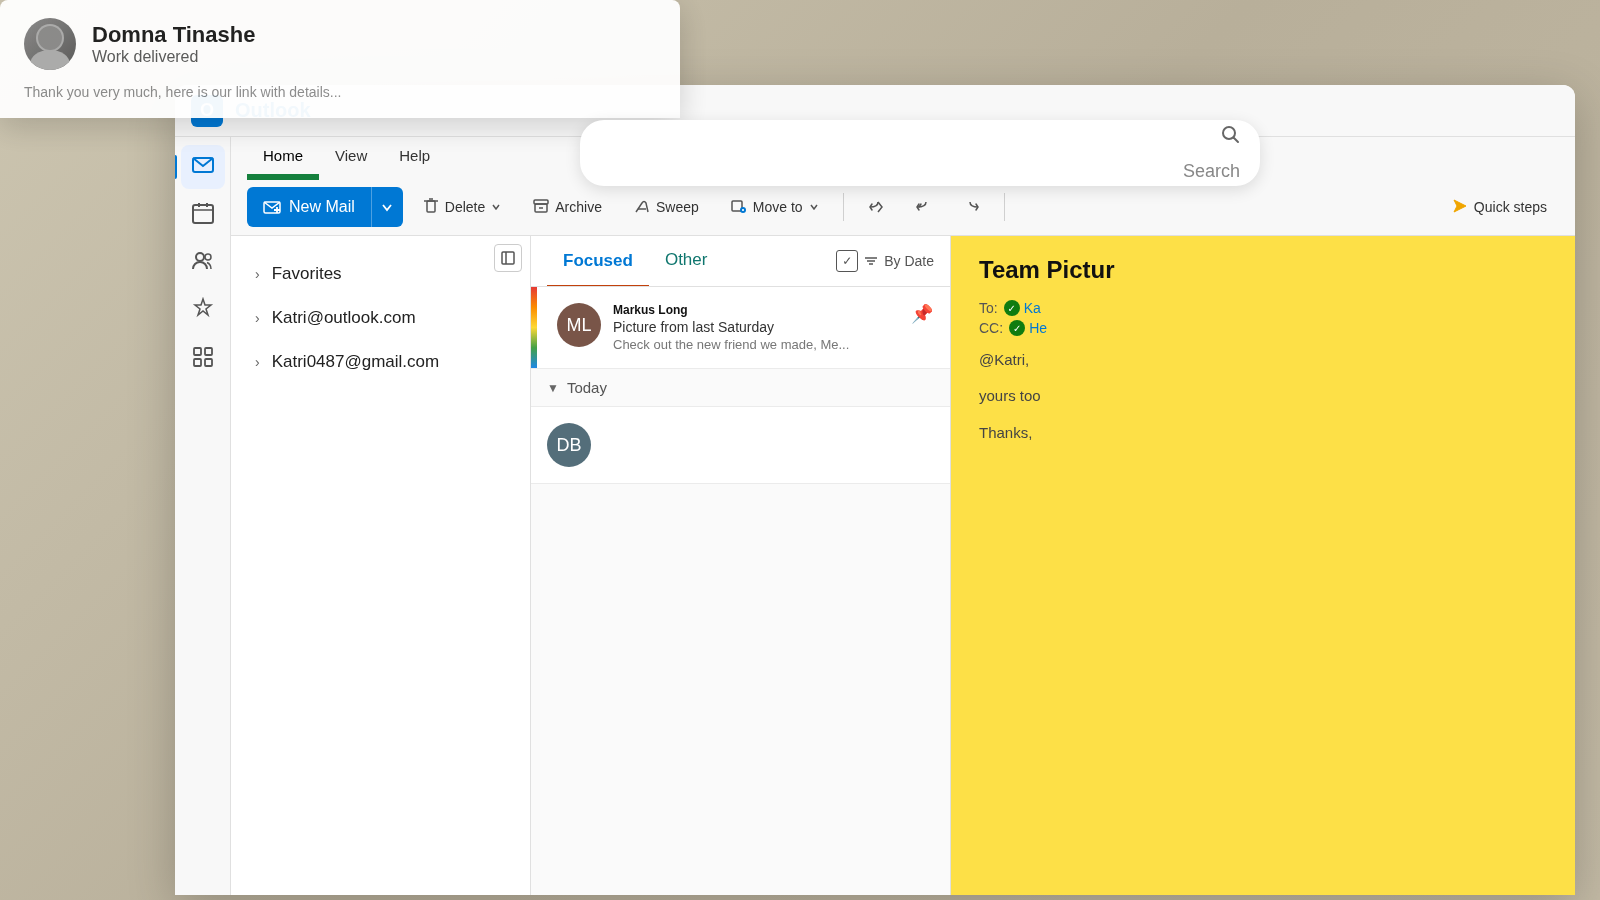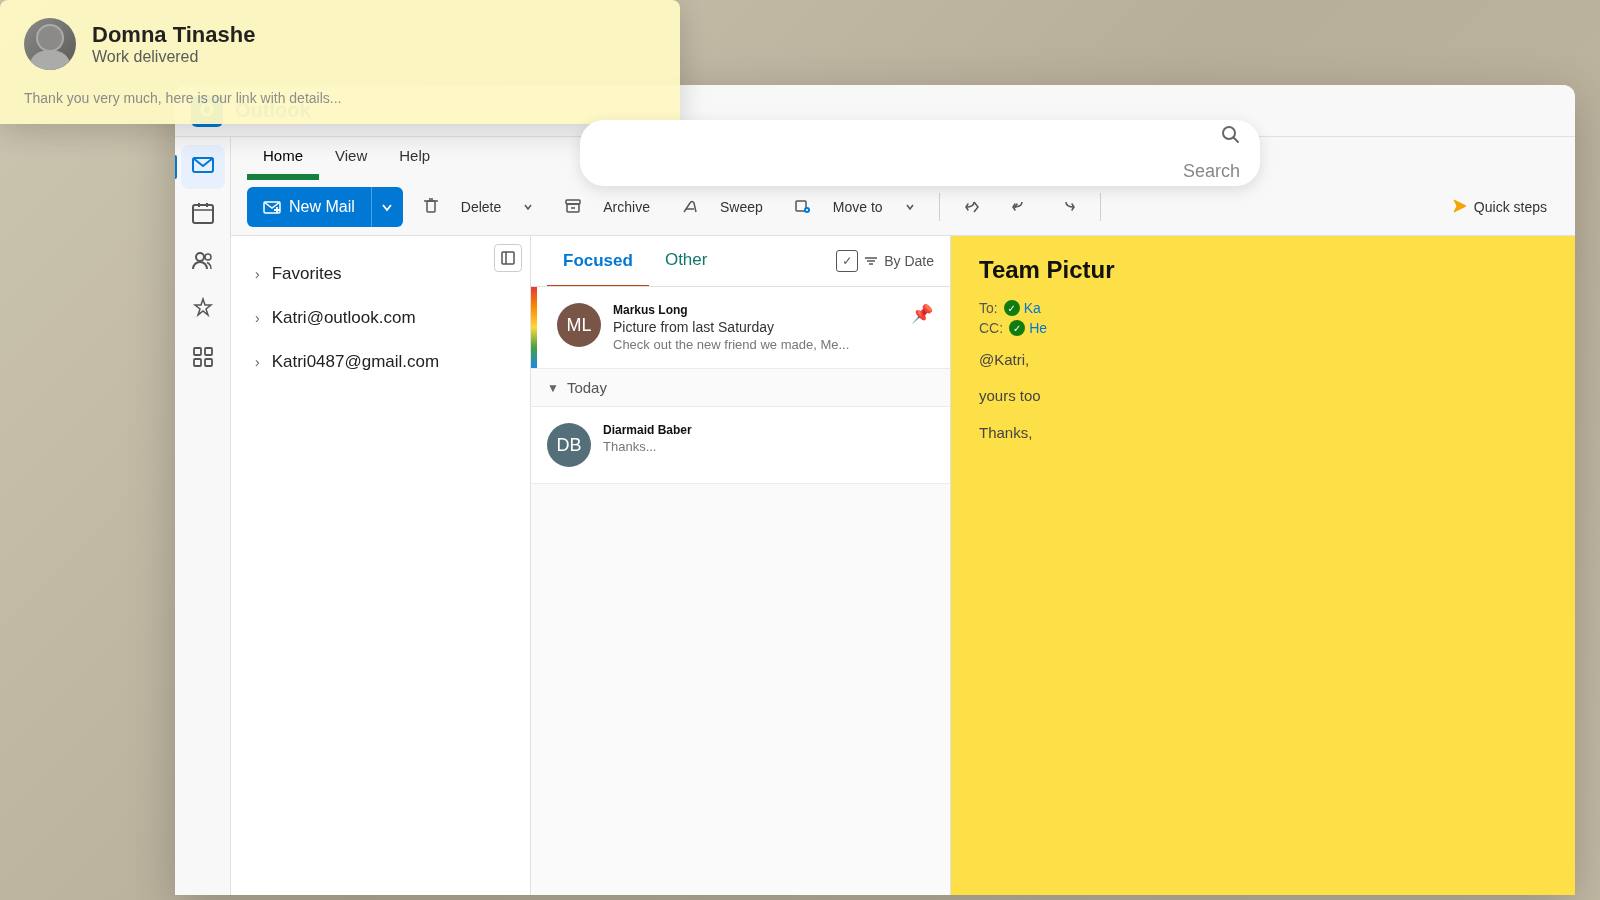--- a/index.html
+++ b/index.html
@@ -18,27 +18,27 @@
       inset: 0;
       background: linear-gradient(135deg, #ccc5b0 0%, #b8af9a 50%, #c2b9a4 100%);
     }
 
     
     .floating-card {
       position: absolute;
       top: 0;
       left: 550;
       width: 680px;
-      background: #fef9c3;
+      background: #ffffff;
       border-radius: 8px 8px 0 0;
       padding: 18px 24px;
       box-shadow: 0 8px 32px rgba(0,0,0,0.18);
       display: flex;
       flex-direction: column;
-      gap: 16px;
+      gap: 10px;
       z-index: 5;
       opacity: 0.95;
     }
     .floating-card-header {
       display: flex;
       align-items: center;
       gap: 16px;
     }
     .floating-avatar {
       width: 52px;
@@ -251,21 +251,21 @@
       width: 32px;
       height: 100%;
       display: flex;
       align-items: center;
       justify-content: center;
       border-left: 1px solid rgba(255,255,255,0.3);
     }
     .ribbon-btn {
       display: flex;
       align-items: center;
-      gap: 22px;
+      gap: 6px;
       padding: 0 12px;
       height: 36px;
       background: transparent;
       border: none;
       border-radius: 4px;
       cursor: pointer;
       font-size: 14px;
       color: #333;
     }
     .ribbon-separator {
@@ -781,24 +781,20 @@
             <div class="email-pin">📌</div>
           </div>
 
           <div class="today-section">
             <span class="today-chevron">▼</span>
             <span>Today</span>
           </div>
 
           <div class="email-item">
             <div class="email-avatar" style="background:#546e7a;">DB</div>
-            <div class="email-content">
-              <div class="email-sender">Diarmaid Baber</div>
-              <div class="email-preview">Thanks...</div>
-            </div>
           </div>
         </div>
 
         <div class="reading-pane">
           <div class="reading-header">
             <div class="reading-title-partial">Team Pictur</div>
           </div>
           <div class="reading-to">
             <span>To:</span>
             <span class="recipient-badge">

